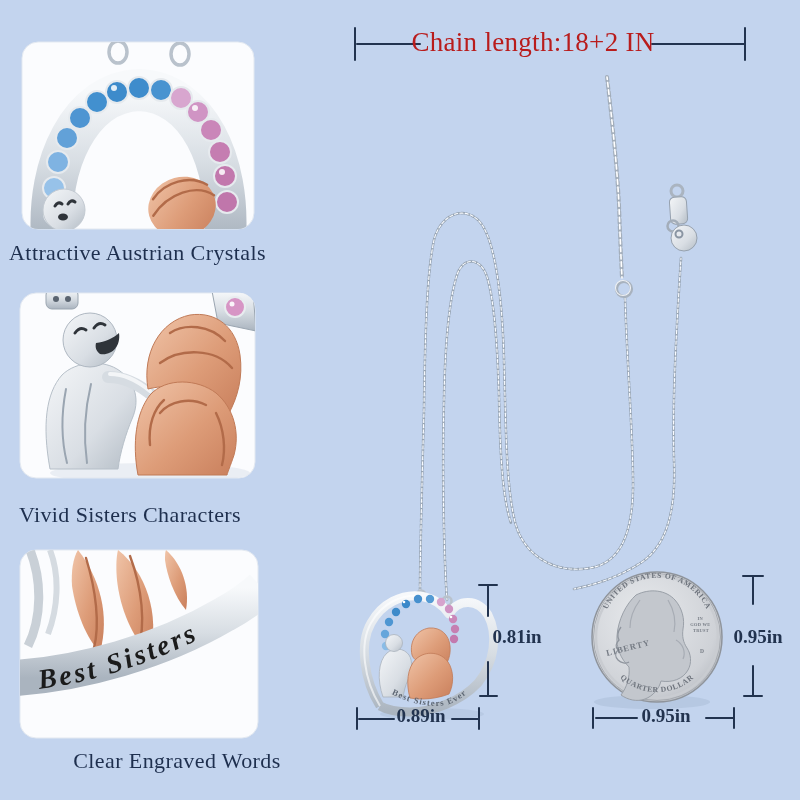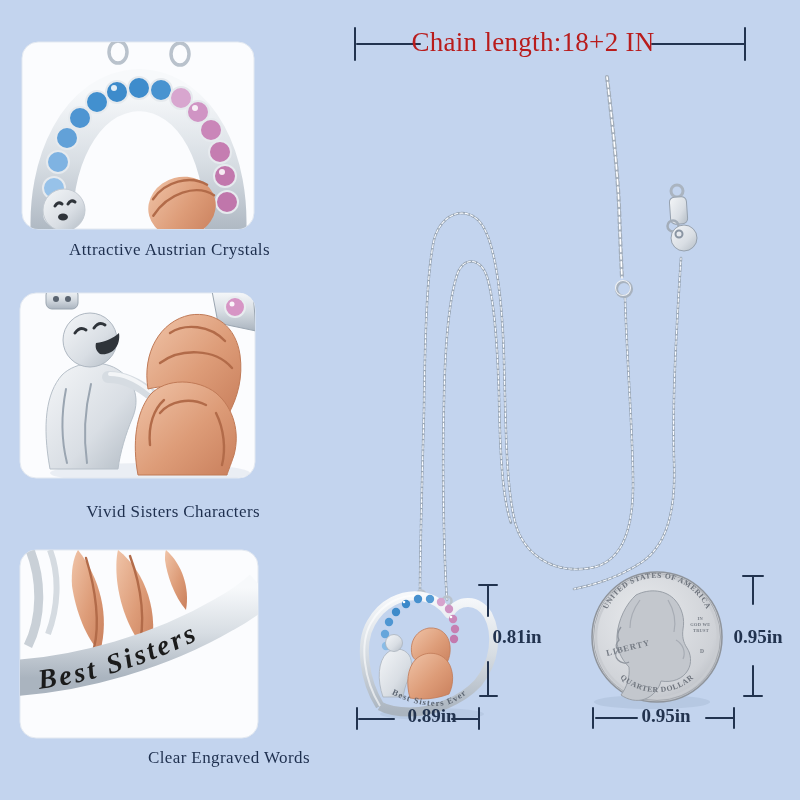--- a/index.html
+++ b/index.html
@@ -1,29 +1,29 @@
 <!DOCTYPE html>
 <html style="--background: #c3d4ee; --tile: #fbfcfe; --caption-color: #1e2f4e; --measure-color: #22334f; --silver: #c6ccd4; --rose-gold: #d28a66; --crystal-blue: #4590cd; --crystal-pink: #cc87b8;"><head>
 <meta charset="utf-8">
 <style>
   html,body{margin:0;padding:0;background:#eef2f8;}
   .stage{position:relative;width:800px;height:800px;overflow:hidden;
          background:var(--background,#c3d4ee);font-family:"Liberation Serif",serif;}
   .art{position:absolute;left:0;top:0;width:800px;height:800px;}
-  .cap{position:absolute;text-align:right;color:var(--caption-color,#1e2f4e);
-       font-size:17px;letter-spacing:.4px;white-space:nowrap;}
+  .cap{position:absolute;text-align:center;color:var(--caption-color,#1e2f4e);
+       font-size:22px;letter-spacing:.4px;white-space:nowrap;}
   .cap1{left:5px;top:240px;width:265px;}
   .cap2{left:0px;top:502px;width:260px;}
-  .cap3{left:12px;top:748px;width:250px;padding-left:48px;}
+  .cap3{left:4px;top:748px;width:250px;padding-left:48px;}
   .chain-length{position:absolute;left:408px;top:27px;width:250px;text-align:center;
        font-size:27px;color:#b91c1c;letter-spacing:.3px;white-space:nowrap;}
   .mlabel{position:absolute;width:110px;text-align:center;font-size:19px;font-weight:700;
        color:var(--measure-color,#22334f);white-space:nowrap;}
   .pH{left:462px;top:626px;}
-  .pW{left:377px;top:705px;}
+  .pW{left:366px;top:705px;}
   .cH{left:703px;top:626px;}
   .cW{left:611px;top:705px;}
   
   svg text{font-family:"Liberation Serif",serif;}
   .chain{fill:none;stroke:#97a4b3;stroke-width:2.6;stroke-dasharray:3.2 2.1;stroke-linecap:round;}
   .chain-hi{fill:none;stroke:#fafcff;stroke-width:1.1;stroke-dasharray:3.2 2.1;stroke-dashoffset:1.5;stroke-linecap:round;}
   .chainx{fill:none;stroke:#a3aebb;stroke-width:4;stroke-dasharray:4.5 3;stroke-linecap:round;}
   .chainx-hi{fill:none;stroke:#ffffff;stroke-width:1.6;stroke-dasharray:4.5 3;stroke-dashoffset:2;stroke-linecap:round;}
   .mline{stroke:var(--measure-color,#22334f);stroke-width:2;stroke-linecap:round;fill:none;}
   .tile{fill:var(--tile,#fbfcfe);stroke:#e3e9f1;stroke-width:1;}

